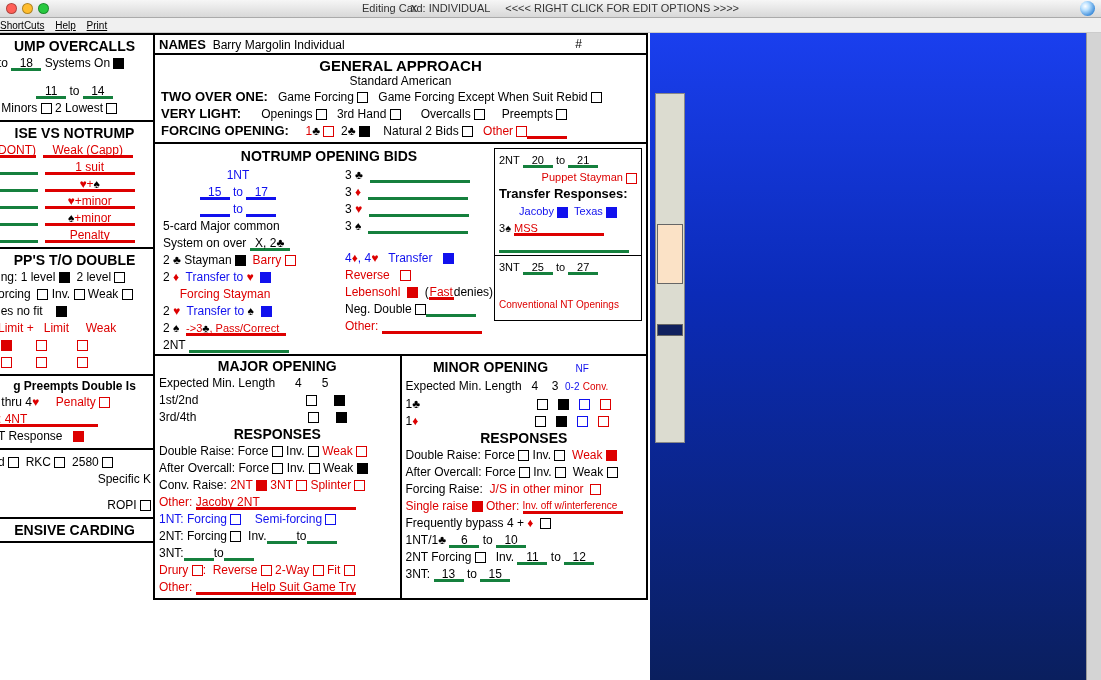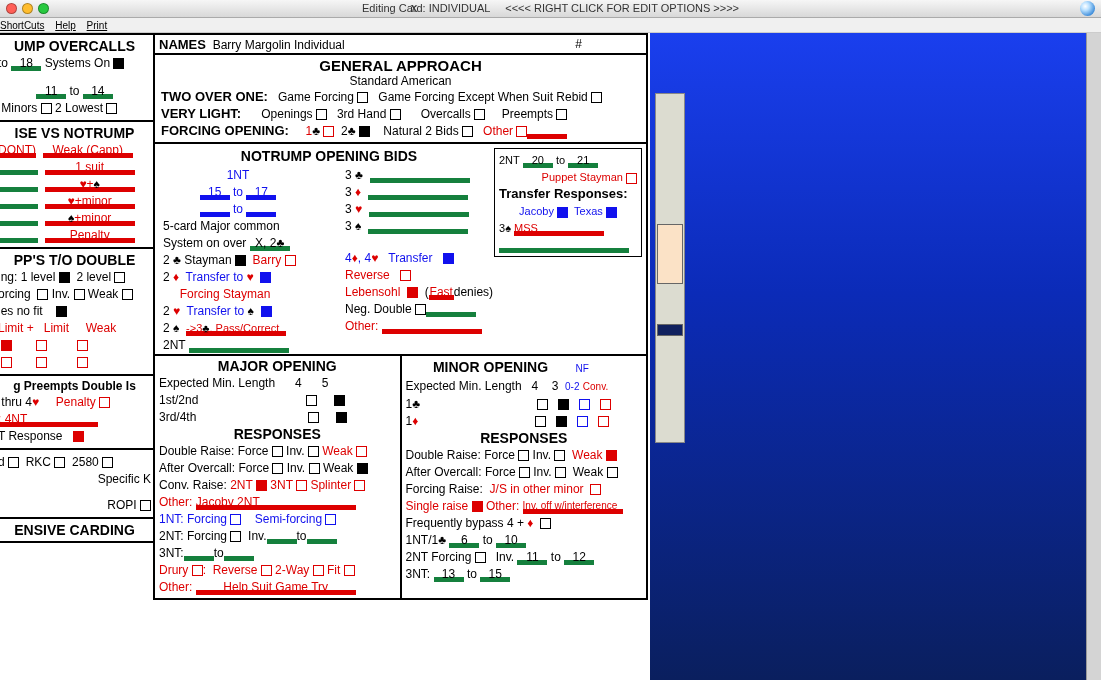--- a/index.html
+++ b/index.html
@@ -20,21 +20,21 @@
 .pal-a { margin-top: 130px; background: #fbe2c6; height: 60px; } .pal-b { background: #10215e; height: 12px; margin-top: 40px; }
 
 .sec { border: 2.5px solid #000; padding: 2px 4px; position: absolute; background: #fff; }
 .label { font-weight: bold; font-size: 13px; }
 .sh { font-weight: bold; text-align: center; font-size: 14px; }
 .red { color: #d00; } .blue { color: #11e; }
 .chk { display: inline-block; width: 11px; height: 11px; border: 1.2px solid #000; vertical-align: middle; background: #fff; }
 .chk.f { background: #000; }
 .chk.rb { border-color: #d00; } .chk.bb { border-color: #11e; }
 .chk.fr { background: #d00; border-color: #d00; } .chk.fb { background: #11e; border-color: #11e; }
-.ul { display: inline-block; border-bottom: 5px solid #15803d; min-width: 30px; text-align: center; height: 14px; line-height: 12px; vertical-align: bottom; }
+.ul { display: inline-block; border-bottom: 3px solid #15803d; min-width: 30px; text-align: center; height: 14px; line-height: 12px; vertical-align: bottom; }
 .ulr { border-bottom-color: #d00; } .ulb { border-bottom-color: #11e; }
 .row { margin: 1px 0; line-height: 16px; white-space: nowrap; }
 .s-heart::before { content:"\2665"; color:#d00; } .s-diam::before { content:"\2666"; color:#d00; }
 .s-club::before { content:"\2663"; color:#000; } .s-spade::before { content:"\2660"; color:#000; }
 
 
 .lcol { position: absolute; left: 0; top: 0; width: 158px; }
 .lcol .sec { position: relative; left: -5px; width: 165px; margin-bottom: 0; border-top: none; padding: 3px 2px 3px 6px; }
 .lcol .sec:first-child { border-top: 2.5px solid #000; }
 
@@ -175,39 +175,44 @@
       <div class="row red"><span>Other:</span> <span class="ul ulr" style="min-width:100px"></span></div>
     </div>
 
     <div class="nt-sub">
       <div class="row"><span>2NT</span>&nbsp;<span class="ul">20</span> <span>to</span> <span class="ul">21</span></div>
       <div class="row" style="text-align:right"><span class="red">Puppet Stayman</span> <span class="chk rb"></span></div>
       <div class="row label">Transfer Responses:</div>
       <div class="row blue" style="text-align:center"><span>Jacoby</span> <span class="chk fb"></span>&nbsp;&nbsp;<span>Texas</span> <span class="chk fb"></span></div>
       <div class="row">3<span class="s-spade"></span> <span class="red ul ulr" style="min-width:90px;text-align:left">MSS</span></div>
       <div class="row"><span class="ul" style="min-width:130px"></span></div>
+      <div style="border-top:1.5px solid #000;margin:2px -4px;padding:2px 4px">
+        <div class="row"><span>3NT</span>&nbsp;<span class="ul">25</span> <span>to</span> <span class="ul">27</span></div>
+        <div class="row red" style="height:20px"></div>
+        <div class="row red" style="font-size:10px">Conventional NT Openings</div>
+      </div>
     </div>
   </div>
 
   <div class="mom">
     <div>
       <div class="sh">MAJOR OPENING</div>
       <div class="row"><span>Expected Min. Length</span>&nbsp;&nbsp;&nbsp;&nbsp;&nbsp;&nbsp;<span>4</span>&nbsp;&nbsp;&nbsp;&nbsp;&nbsp;&nbsp;<span>5</span></div>
       <div class="row"><span>1st/2nd</span><span style="display:inline-block;width:108px"></span><span class="chk"></span>&nbsp;&nbsp;&nbsp;&nbsp;&nbsp;<span class="chk f"></span></div>
       <div class="row"><span>3rd/4th</span><span style="display:inline-block;width:112px"></span><span class="chk"></span>&nbsp;&nbsp;&nbsp;&nbsp;&nbsp;<span class="chk f"></span></div>
       <div class="sh">RESPONSES</div>
       <div class="row"><span>Double Raise:</span>&nbsp;<span>Force</span> <span class="chk"></span>&nbsp;<span>Inv.</span> <span class="chk"></span>&nbsp;<span class="red">Weak</span> <span class="chk rb"></span></div>
       <div class="row"><span>After Overcall:</span>&nbsp;<span>Force</span> <span class="chk"></span>&nbsp;<span>Inv.</span> <span class="chk"></span>&nbsp;<span>Weak</span> <span class="chk f"></span></div>
       <div class="row"><span>Conv. Raise:</span>&nbsp;<span class="red">2NT</span> <span class="chk fr"></span>&nbsp;<span class="red">3NT</span> <span class="chk rb"></span>&nbsp;<span class="red">Splinter</span> <span class="chk rb"></span></div>
       <div class="row"><span class="red">Other:</span> <span class="red ul ulr" style="min-width:160px;text-align:left">Jacoby 2NT</span></div>
       <div class="row"><span class="blue">1NT:</span> <span class="blue">Forcing</span> <span class="chk bb"></span>&nbsp;&nbsp;&nbsp;&nbsp;<span class="blue">Semi-forcing</span> <span class="chk bb"></span></div>
       <div class="row"><span>2NT: Forcing</span> <span class="chk"></span>&nbsp;&nbsp;<span>Inv.</span><span class="ul"></span><span>to</span><span class="ul"></span></div>
       <div class="row"><span>3NT:</span><span class="ul"></span><span>to</span><span class="ul"></span></div>
       <div class="row red"><span>Drury</span> <span class="chk rb"></span>: &nbsp;<span>Reverse</span> <span class="chk rb"></span>&nbsp;<span>2-Way</span> <span class="chk rb"></span>&nbsp;<span>Fit</span> <span class="chk rb"></span></div>
-      <div class="row"><span class="red">Other:</span> <span class="red ul ulr" style="min-width:160px;text-align:center">Help Suit Game Try</span></div>
+      <div class="row"><span class="red">Other:</span> <span class="red ul ulr" style="min-width:160px;text-align:right">Help Suit Game Try</span></div>
     </div>
 
     <div>
       <div class="row"><span class="sh" style="display:inline-block;width:170px">MINOR OPENING</span><span class="blue" style="font-size:10px">NF</span></div>
       <div class="row"><span>Expected Min. Length</span>&nbsp;&nbsp;&nbsp;<span>4</span>&nbsp;&nbsp;&nbsp;&nbsp;<span>3</span>&nbsp;&nbsp;<span class="blue" style="font-size:10px">0-2</span>&nbsp;<span class="red" style="font-size:10px">Conv.</span></div>
       <div class="row">1<span class="s-club"></span><span style="display:inline-block;width:117px"></span><span class="chk"></span>&nbsp;&nbsp;&nbsp;<span class="chk f"></span>&nbsp;&nbsp;&nbsp;<span class="chk bb"></span>&nbsp;&nbsp;&nbsp;<span class="chk rb"></span></div>
       <div class="row">1<span class="s-diam"></span><span style="display:inline-block;width:117px"></span><span class="chk"></span>&nbsp;&nbsp;&nbsp;<span class="chk f"></span>&nbsp;&nbsp;&nbsp;<span class="chk bb"></span>&nbsp;&nbsp;&nbsp;<span class="chk rb"></span></div>
       <div class="sh">RESPONSES</div>
       <div class="row"><span>Double Raise:</span>&nbsp;<span>Force</span> <span class="chk"></span>&nbsp;<span>Inv.</span> <span class="chk"></span>&nbsp;&nbsp;<span class="red">Weak</span> <span class="chk fr"></span></div>
       <div class="row"><span>After Overcall:</span>&nbsp;<span>Force</span> <span class="chk"></span>&nbsp;<span>Inv.</span> <span class="chk"></span>&nbsp;&nbsp;<span>Weak</span> <span class="chk"></span></div>

